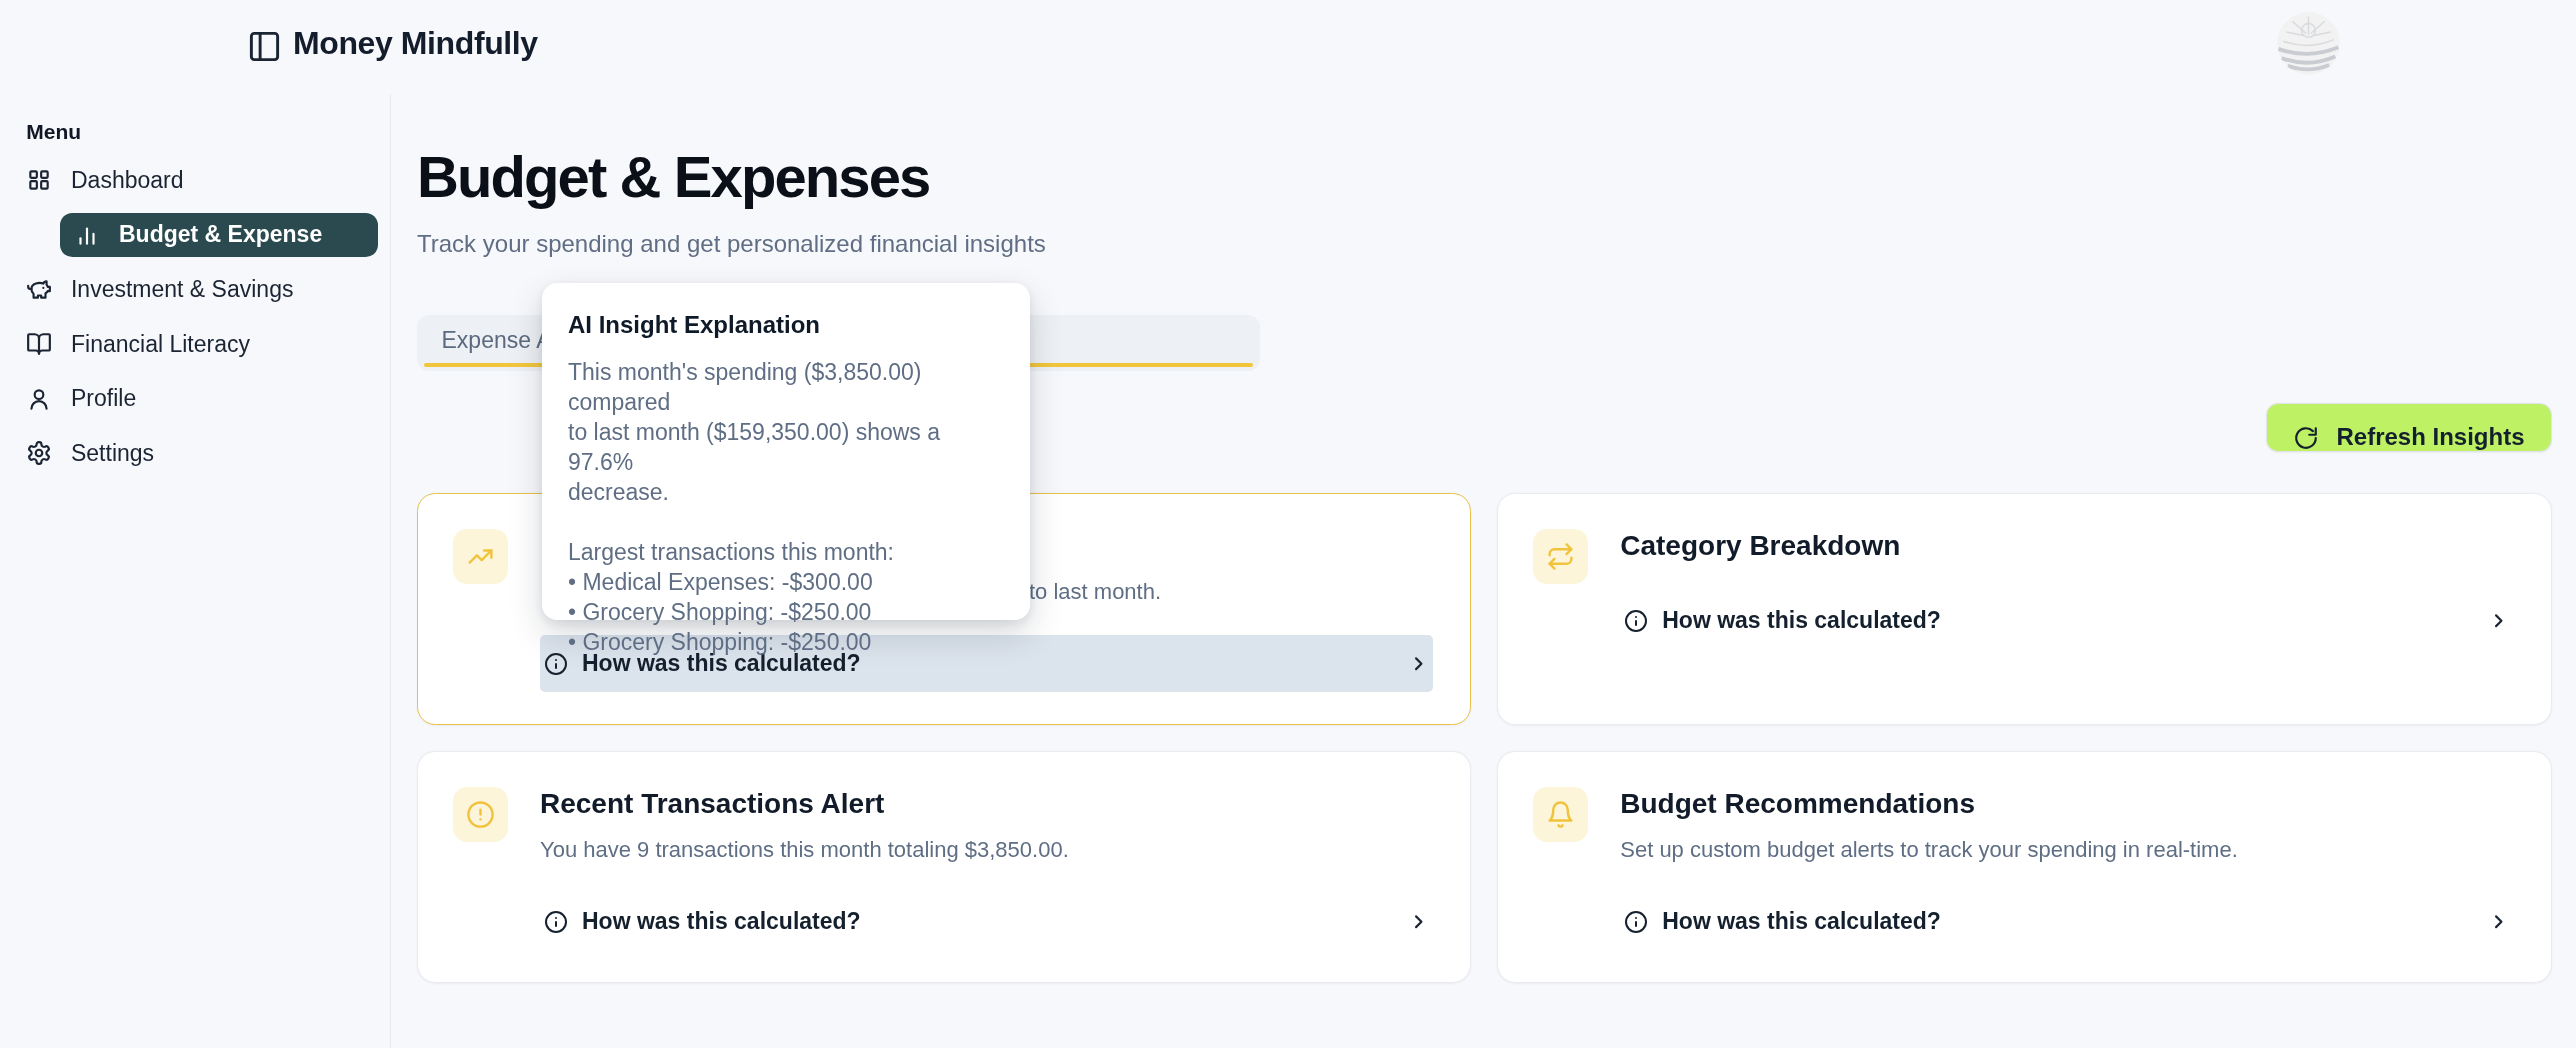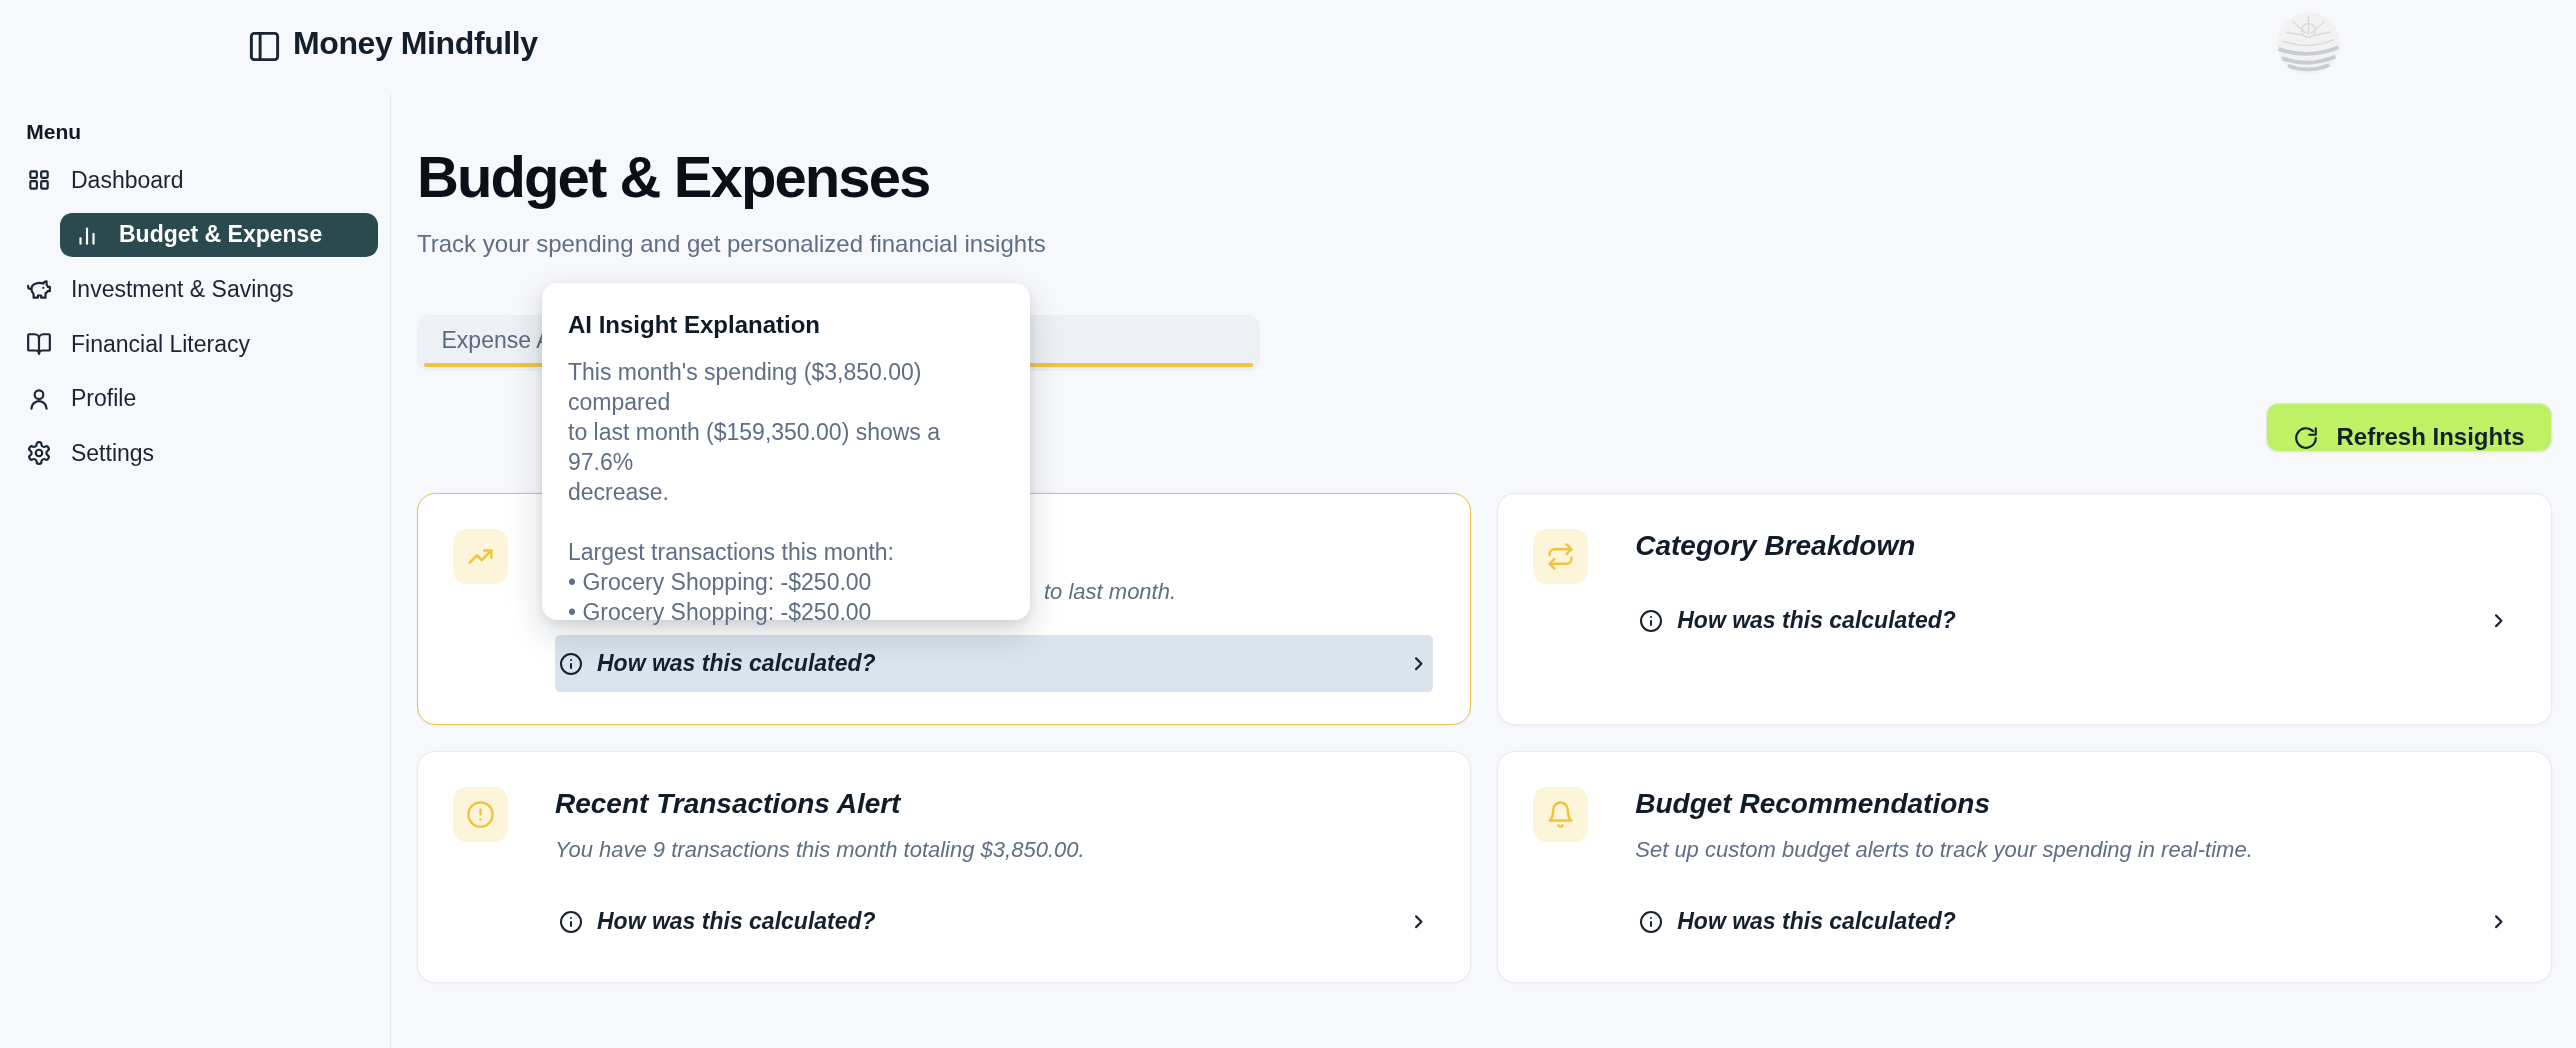--- a/index.html
+++ b/index.html
@@ -31,21 +31,21 @@
   .tab { position:absolute; top:0; height:51px; display:flex; align-items:center; font-size:23px; color:#5b6a7e; cursor:pointer; white-space:nowrap; }
   .tab.t1 { left:24.5px; }
   .tab.t2 { left:616px; }
 
   .actions { display:flex; justify-content:flex-end; margin-top:32px; }
   .refresh-btn { display:flex; align-items:flex-end; gap:17px; height:49px; padding:0 26px; background:#bef264; border:1.5px solid #e1e5eb; border-radius:12.3px; font-family:inherit; font-size:24px; font-weight:600; color:#15202e; cursor:pointer; box-shadow:0 0.8px 1.5px rgba(16,24,40,.05); }
 
   .grid { margin-top:41px; display:grid; grid-template-columns:1fr 1fr; gap:26px; }
   .card { background:#ffffff; border:1.5px solid #e8ebf0; border-radius:18.4px; padding:35px 37px 34px 35px; height:232px; box-shadow:0 0.8px 2.3px rgba(16,24,40,.05); }
   .card.accent { border-color:#e8c24a; }
-  .card-body { display:flex; gap:47px;font-style:italic; }
+  .card-body { display:flex; gap:32px; }
   .tile { width:55px; height:55px; border-radius:14px; background:#fdf5da; display:flex; align-items:center; justify-content:center; flex-shrink:0; color:#f1c33d; }
   .card-content { flex:1; min-width:0; }
   .card-title { font-size:28px; font-weight:700; color:#111b29; line-height:34px; min-height:34px; }
   .card-sub { margin-top:15.3px; font-size:22px; color:#5f6e84; line-height:28px; }
   .card-sub.offset { padding-left:489px; }
   .calc-row { margin-top:29px; height:57px; display:flex; align-items:center; padding:0 4px; border-radius:5px; cursor:pointer; }
   .calc-row.highlight { background:#dbe3ec; }
   .calc-label { margin-left:14px; font-size:23px; font-weight:600; color:#15202e; }
   .calc-chevron { margin-left:auto; color:#1a2433; display:flex; }
 
@@ -310,19 +310,20 @@
   </div>
 
   <div class="popover">
     <div class="pop-title">AI Insight Explanation</div>
     <div class="pop-body">
       <div class="pop-line">This month's spending ($3,850.00) compared</div>
       <div class="pop-line">to last month ($159,350.00) shows a 97.6%</div>
       <div class="pop-line">decrease.</div>
       <div class="pop-gap"></div>
       <div class="pop-line">Largest transactions this month:</div>
+      <div class="pop-line">• Medical Expenses: -$300.00</div>
       <div class="pop-line">• Grocery Shopping: -$250.00</div>
       <div class="pop-line">• Grocery Shopping: -$250.00</div>
     </div>
   </div>
 
 </div>
 
 
 </body></html>

